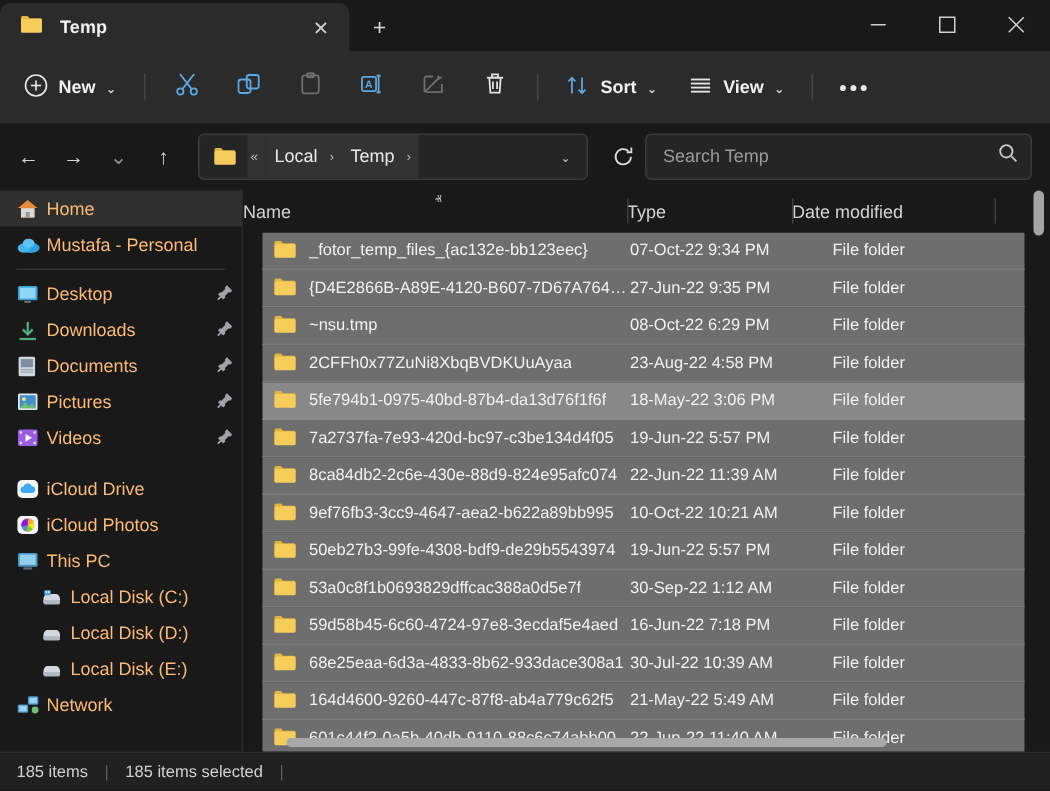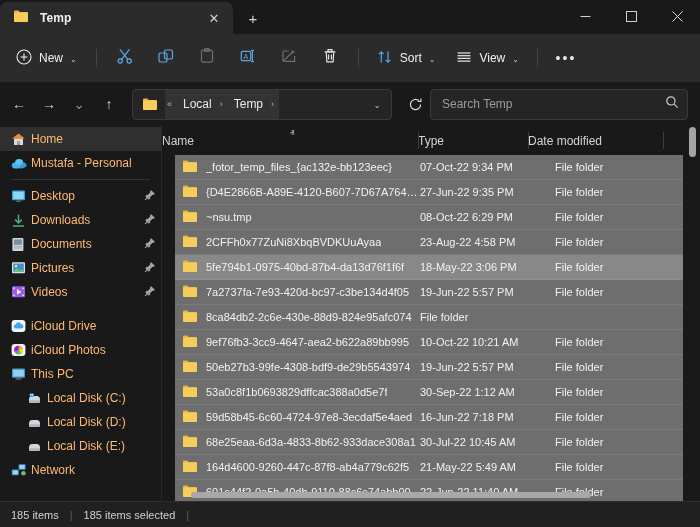--- a/index.html
+++ b/index.html
@@ -37,21 +37,21 @@
     color: #d8d8d8; font-size: 15px; margin-left: 3px;
   }
   .wincontrols { position: absolute; right: 0; top: 0; height: 32px; display: flex; }
   .wc { width: 46px; height: 32px; display: flex; align-items: center; justify-content: center;
         color: #d0d0d0; }
   .wc svg { display: block; }
 
   
   .toolbar {
     height: 48px; flex: 0 0 48px; display: flex; align-items: center;
-    background: #2b2b2b; padding: 0 8px; gap: 1px;
+    background: #2b2b2b; padding: 0 8px; gap: 1px; font-weight: bold;
   }
   .tb-new {
     height: 32px; display: flex; align-items: center; gap: 7px;
     padding: 0 11px 0 8px; border-radius: 5px; color: #f0f0f0; font-size: 12px;
   }
   .tb-btn {
     width: 40px; height: 32px; display: flex; align-items: center; justify-content: center;
     border-radius: 5px;
   }
   .tb-labeled {
@@ -630,20 +630,21 @@
               <div class="cell c-type">File folder</div>
             </div>
             <div class="row">
               <div class="cell c-name">
                 <span><svg width="16" height="14" viewBox="0 0 16 14">
                     <path d="M1 2.6a1 1 0 011-1h3.4l1.3 1.5H14a1 1 0 011 1v7.3a1 1 0 01-1 1H2a1 1 0 01-1-1z" fill="#e3b63f"></path>
                     <path d="M1 4.6a1 1 0 011-1h12a1 1 0 011 1v7.3a1 1 0 01-1 1H2a1 1 0 01-1-1z" fill="#f6cd5b"></path>
                   </svg></span>
                 <span class="t">8ca84db2-2c6e-430e-88d9-824e95afc074</span>
               </div>
+              <div class="cell c-date">22-Jun-22 11:39 AM</div>
               <div class="cell c-type">File folder</div>
             </div>
             <div class="row">
               <div class="cell c-name">
                 <span><svg width="16" height="14" viewBox="0 0 16 14">
                     <path d="M1 2.6a1 1 0 011-1h3.4l1.3 1.5H14a1 1 0 011 1v7.3a1 1 0 01-1 1H2a1 1 0 01-1-1z" fill="#e3b63f"></path>
                     <path d="M1 4.6a1 1 0 011-1h12a1 1 0 011 1v7.3a1 1 0 01-1 1H2a1 1 0 01-1-1z" fill="#f6cd5b"></path>
                   </svg></span>
                 <span class="t">9ef76fb3-3cc9-4647-aea2-b622a89bb995</span>
               </div>
@@ -684,21 +685,21 @@
               <div class="cell c-type">File folder</div>
             </div>
             <div class="row">
               <div class="cell c-name">
                 <span><svg width="16" height="14" viewBox="0 0 16 14">
                     <path d="M1 2.6a1 1 0 011-1h3.4l1.3 1.5H14a1 1 0 011 1v7.3a1 1 0 01-1 1H2a1 1 0 01-1-1z" fill="#e3b63f"></path>
                     <path d="M1 4.6a1 1 0 011-1h12a1 1 0 011 1v7.3a1 1 0 01-1 1H2a1 1 0 01-1-1z" fill="#f6cd5b"></path>
                   </svg></span>
                 <span class="t">68e25eaa-6d3a-4833-8b62-933dace308a1</span>
               </div>
-              <div class="cell c-date">30-Jul-22 10:45 AM</div>
+              <div class="cell c-date">30-Jul-22 10:39 AM</div>
               <div class="cell c-type">File folder</div>
             </div>
             <div class="row">
               <div class="cell c-name">
                 <span><svg width="16" height="14" viewBox="0 0 16 14">
                     <path d="M1 2.6a1 1 0 011-1h3.4l1.3 1.5H14a1 1 0 011 1v7.3a1 1 0 01-1 1H2a1 1 0 01-1-1z" fill="#e3b63f"></path>
                     <path d="M1 4.6a1 1 0 011-1h12a1 1 0 011 1v7.3a1 1 0 01-1 1H2a1 1 0 01-1-1z" fill="#f6cd5b"></path>
                   </svg></span>
                 <span class="t">164d4600-9260-447c-87f8-ab4a779c62f5</span>
               </div>

